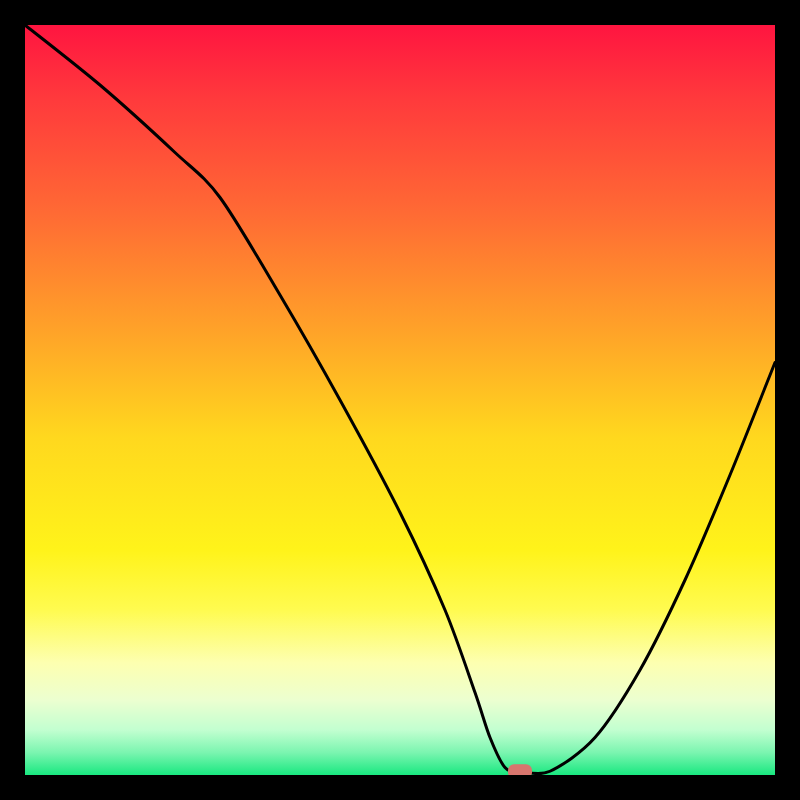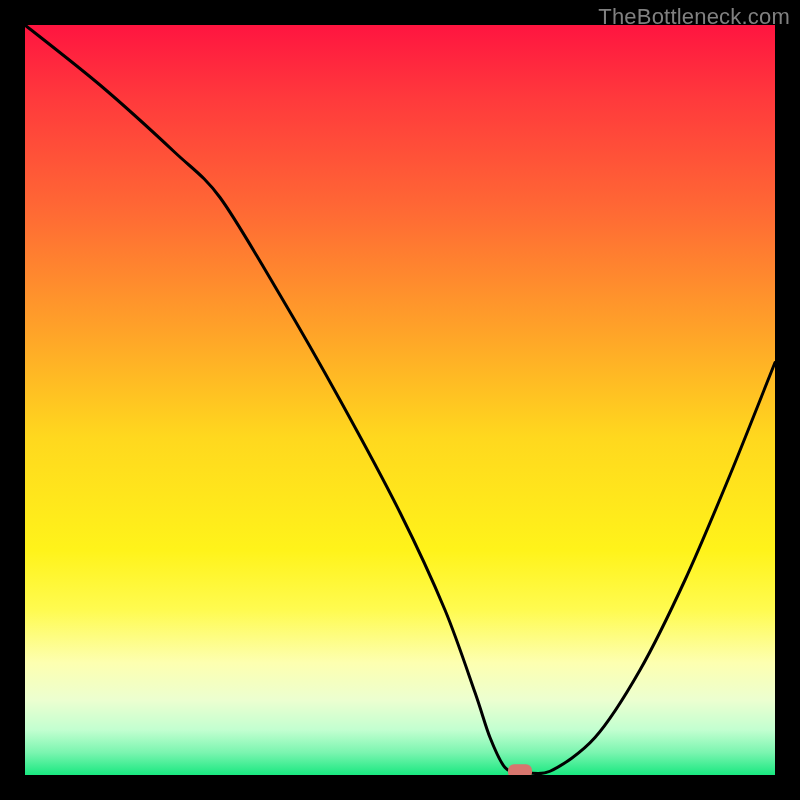--- a/index.html
+++ b/index.html
@@ -38,21 +38,20 @@
     display: block;
     width: 750px;
     height: 750px;
   }
 </style>
 </head>
 <body>
 
 <div class="frame">
 
-  <div class="watermark">TheBottleneck.com</div>
 
   <div class="plot-area">
     <svg id="chart-svg" viewBox="0 0 750 750" preserveAspectRatio="none">
       <defs>
         <linearGradient id="bg-grad" x1="0" y1="0" x2="0" y2="1">
             <stop offset="0%" stop-color="#ff1540"></stop>
             <stop offset="10%" stop-color="#ff3a3c"></stop>
             <stop offset="25%" stop-color="#ff6a34"></stop>
             <stop offset="40%" stop-color="#ffa029"></stop>
             <stop offset="55.00000000000001%" stop-color="#ffd81e"></stop>

